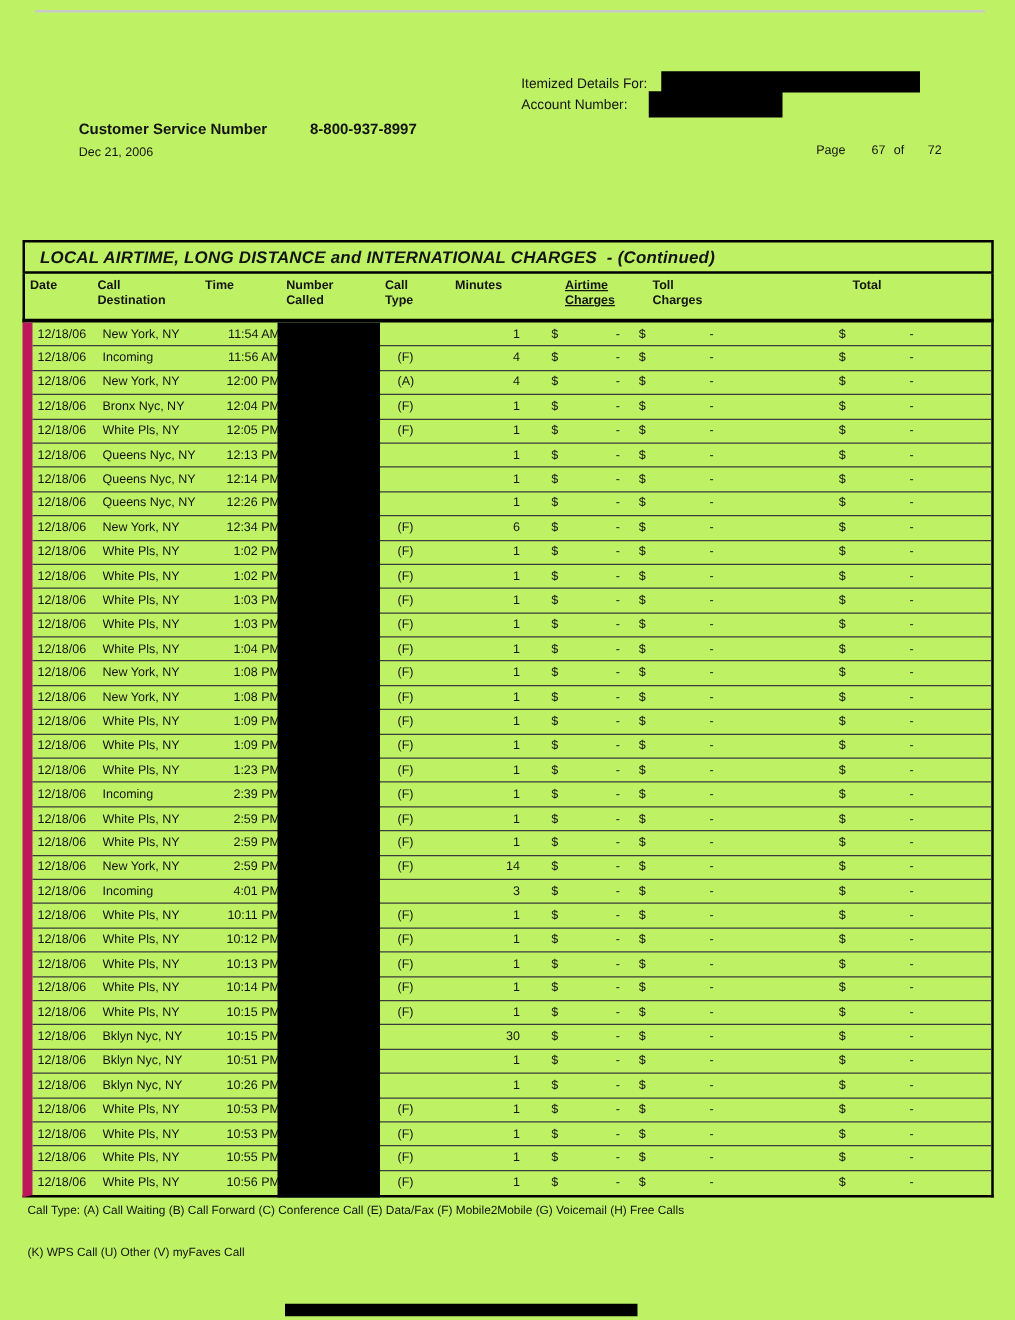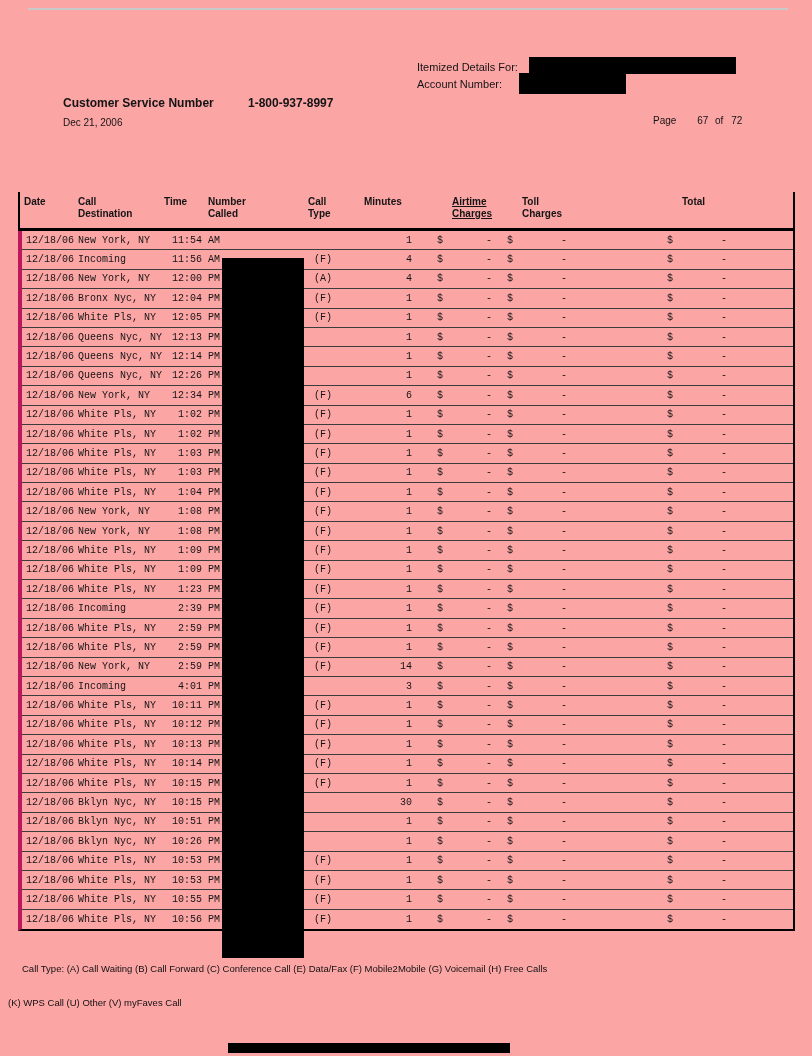--- a/index.html
+++ b/index.html
@@ -1,17 +1,17 @@
 <!DOCTYPE html>
 <html><head>
 <meta charset="utf-8">
 <style>
   html,body{margin:0;padding:0;background:#e8e8e8;}
   .page{
-    position:relative;width:812px;height:1056px;background:#fca5a5;
+    position:relative;width:812px;height:1056px;background:#bef264;
     font-family:"Liberation Sans","DejaVu Sans",sans-serif;color:#141414;
     overflow:hidden;margin:0 auto;
   }
   .abs{position:absolute;}
   .scan-line{position:absolute;left:28px;top:8px;width:760px;height:2px;background:#c9c9c9;}
   .redact{position:absolute;background:#000;}
   .hdr-label{font-size:11px;line-height:15px;}
   .cs-line{font-size:12px;font-weight:bold;}
   .small{font-size:10px;}
   .page-ind span{display:inline-block;}
@@ -24,21 +24,21 @@
     font-size:13.5px;font-weight:bold;font-style:italic;letter-spacing:.2px;white-space:pre;
   }
   .headrow{
     box-sizing:border-box;position:relative;height:39px;
     border-left:2px solid #000;border-right:2px solid #000;border-bottom:3px solid #000;
     font-size:10px;font-weight:bold;line-height:12px;
   }
   .headrow .h{position:absolute;top:4px;white-space:pre-line;}
   .rows{
     box-sizing:border-box;position:relative;
-    border-left:4px solid #be185d;border-right:2px solid #000;border-bottom:2px solid #000;font-family:Liberation Mono, monospace;
+    border-left:8px solid #be185d;border-right:2px solid #000;border-bottom:2px solid #000;
   }
   .row{
     display:flex;align-items:center;height:19.4px;box-sizing:border-box;
     border-bottom:1px solid #3c3c3c;font-size:10px;
   }
   .row:last-child{border-bottom:none;}
   .c{box-sizing:border-box;flex:none;white-space:nowrap;overflow:hidden;}
   .c-date{width:56px;padding-left:4px;}
   .c-dest{width:86px;}
   .c-time{width:56px;text-align:right;}
@@ -57,38 +57,39 @@
 <div class="page">
 
   <div class="scan-line"></div>
 
   <div class="abs hdr-label" style="left:417px;top:60px;">Itemized Details For:</div>
   <div class="abs hdr-label" style="left:417px;top:77px;">Account Number:</div>
   <div class="redact" style="left:529px;top:57px;width:207px;height:17px;"></div>
   <div class="redact" style="left:519px;top:73px;width:107px;height:21px;"></div>
 
   <span class="abs cs-line" style="left:63px;top:96px;">Customer Service Number</span>
-  <span class="abs cs-line" style="left:248px;top:96px;">1-800-937-8997</span>
+  <span class="abs cs-line" style="left:248px;top:96px;">8-800-937-8997</span>
   <span class="abs small" style="left:63px;top:117px;">Dec 21, 2006</span>
 
   <div class="abs small page-ind" style="left:653px;top:115px;">
     <span>Page</span>
     <span style="margin-left:18px;">67</span>
     <span style="margin-left:4px;">of</span>
-    <span style="margin-left:5px;">72</span>
+    <span style="margin-left:16px;">72</span>
   </div>
 
   <div class="tablewrap">
+    <div class="titlebar">LOCAL AIRTIME, LONG DISTANCE and INTERNATIONAL CHARGES  - (Continued)</div>
 
     <div class="headrow">
       <span class="h" style="left:4px;">Date</span>
       <span class="h" style="left:58px;">Call
 Destination</span>
       <span class="h" style="left:144px;text-align:right;">Time</span>
-      <span class="h" style="left:188px;">Number
+      <span class="h" style="left:209px;">Number
 Called</span>
       <span class="h" style="left:288px;">Call
 Type</span>
       <span class="h" style="left:344px;">Minutes</span>
       <span class="h" style="left:432px;text-decoration:underline;">Airtime
 Charges</span>
       <span class="h" style="left:502px;">Toll
 Charges</span>
       <span class="h" style="left:662px;">Total</span>
     </div>
@@ -813,17 +814,17 @@
             <span>$</span>
             <span>-</span>
           </span>
         </div>
       </div>
 
     <div class="redact" style="left:204px;top:66px;width:82px;height:700px;"></div>
   </div>
 
   <div class="legend" style="left:22px;top:963px;">Call Type: (A) Call Waiting (B) Call Forward (C) Conference Call (E) Data/Fax (F) Mobile2Mobile (G) Voicemail (H) Free Calls</div>
-  <div class="legend" style="left:8px;top:997px;">(K) WPS Call (U) Other (V) myFaves Call</div>
+  <div class="legend" style="left:22px;top:997px;">(K) WPS Call (U) Other (V) myFaves Call</div>
 
   <div class="redact" style="left:228px;top:1043px;width:282px;height:10px;"></div>
 
 </div>
 
 </body></html>

